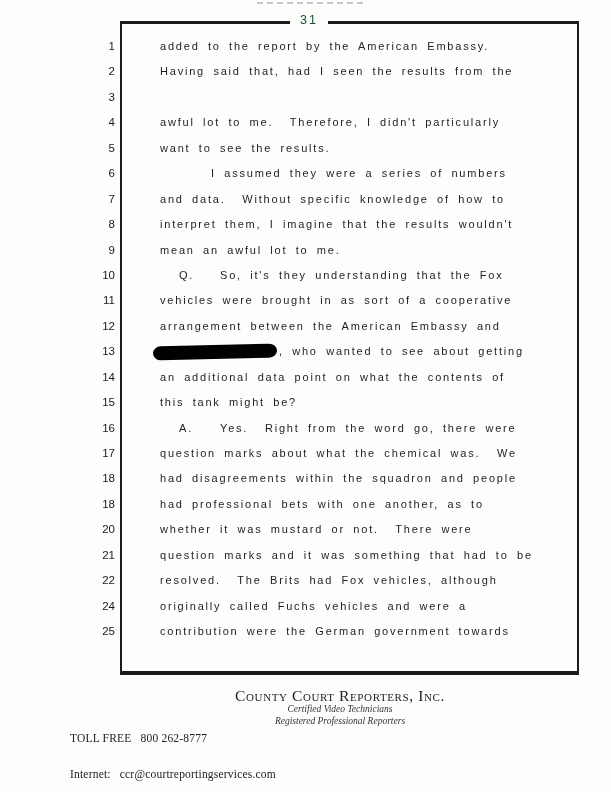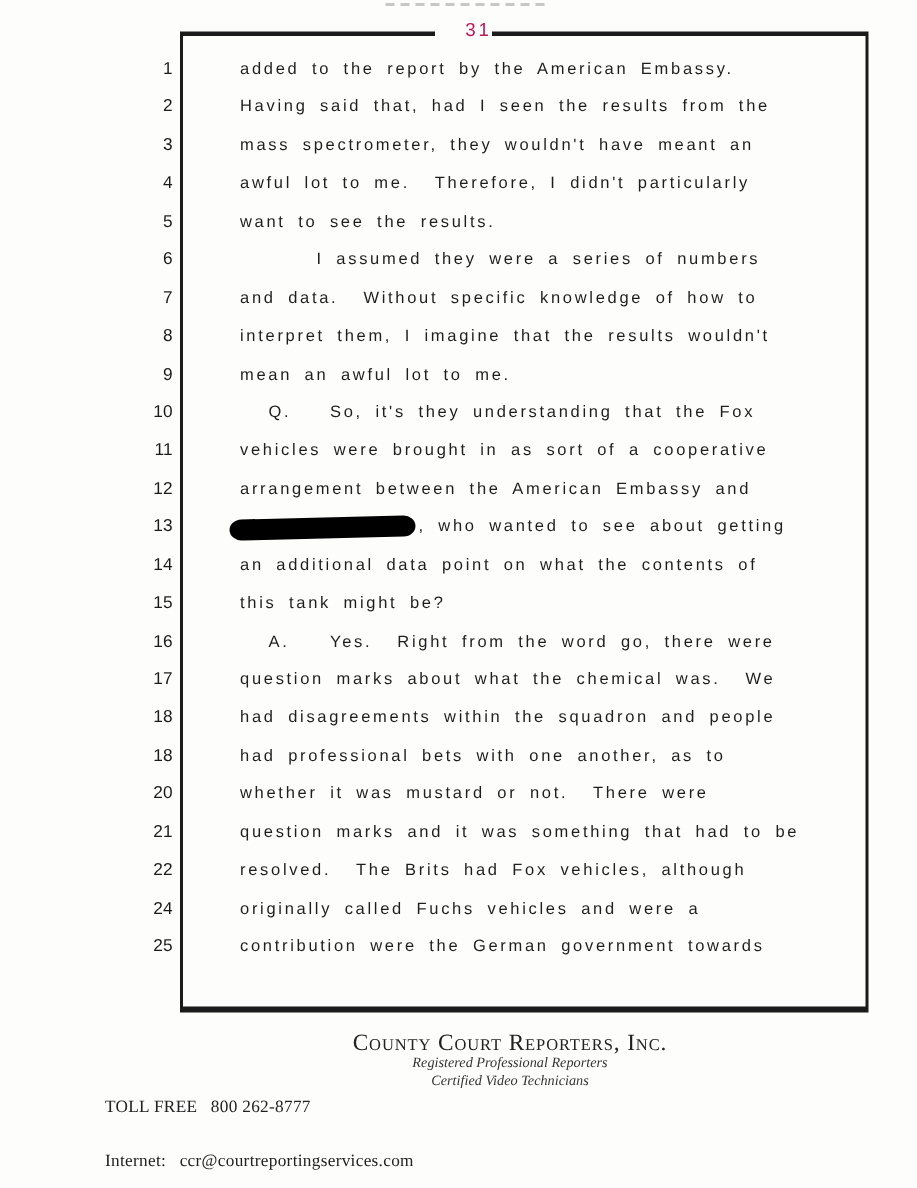--- a/index.html
+++ b/index.html
@@ -11,22 +11,22 @@
   
   .top-dash{position:absolute;left:257px;top:2px;width:106px;border-top:2px dashed #b5b5b5;opacity:.75;}
 
   
   .box{
     position:absolute;left:120px;top:21px;width:455px;height:647px;
     border:2px solid #1b1b1b;border-top-width:3px;border-bottom-width:4px;
     background:transparent;
   }
   .pagenum{
-    position:absolute;top:13px;left:290px;width:38px;text-align:right;z-index:2;
-    background:#fdfdfc;font-size:12.5px;letter-spacing:2px;color:#be185d;
+    position:absolute;top:13px;left:290px;width:38px;text-align:center;z-index:2;
+    background:#fdfdfc;font-size:12.5px;letter-spacing:2px;color:#14532d;
   }
 
   
   .lines{position:absolute;left:0;top:34px;width:611px;z-index:1;}
   .line{position:relative;height:25.45px;line-height:25.45px;}
   .lineno{
     position:absolute;left:82px;width:33px;text-align:right;
     font-size:11.5px;letter-spacing:0;color:#1a1a1a;
   }
   .txt{
@@ -72,21 +72,20 @@
     <div class="line">
       <span class="lineno">1</span>
       <span class="txt body">added to the report by the American Embassy.</span>
     </div>
     <div class="line">
       <span class="lineno">2</span>
       <span class="txt body">Having said that, had I seen the results from the</span>
     </div>
     <div class="line">
       <span class="lineno">3</span>
-      <span class="txt body">mass spectrometer, they wouldn't have meant an</span>
     </div>
     <div class="line">
       <span class="lineno">4</span>
       <span class="txt body">awful lot to me.  Therefore, I didn't particularly</span>
     </div>
     <div class="line">
       <span class="lineno">5</span>
       <span class="txt body">want to see the results.</span>
     </div>
     <div class="line">
@@ -164,22 +163,22 @@
       <span class="txt body">originally called Fuchs vehicles and were a</span>
     </div>
     <div class="line">
       <span class="lineno">25</span>
       <span class="txt body">contribution were the German government towards</span>
     </div>
   </div>
 
 <div class="footer">
   <div class="company">County Court Reporters, Inc.</div>
+  <div class="sub">Certified Video Technicians</div>
   <div class="sub">Registered Professional Reporters</div>
-  <div class="sub">Certified Video Technicians</div>
   <div class="contact">
     <span class="grp">
       <span>TOLL FREE</span>
       <span>800 262-8777</span>
     </span>
     <span class="grp">
       <span>Internet:</span>
       <span>ccr@courtreportingservices.com</span>
     </span>
     <span class="grp">

